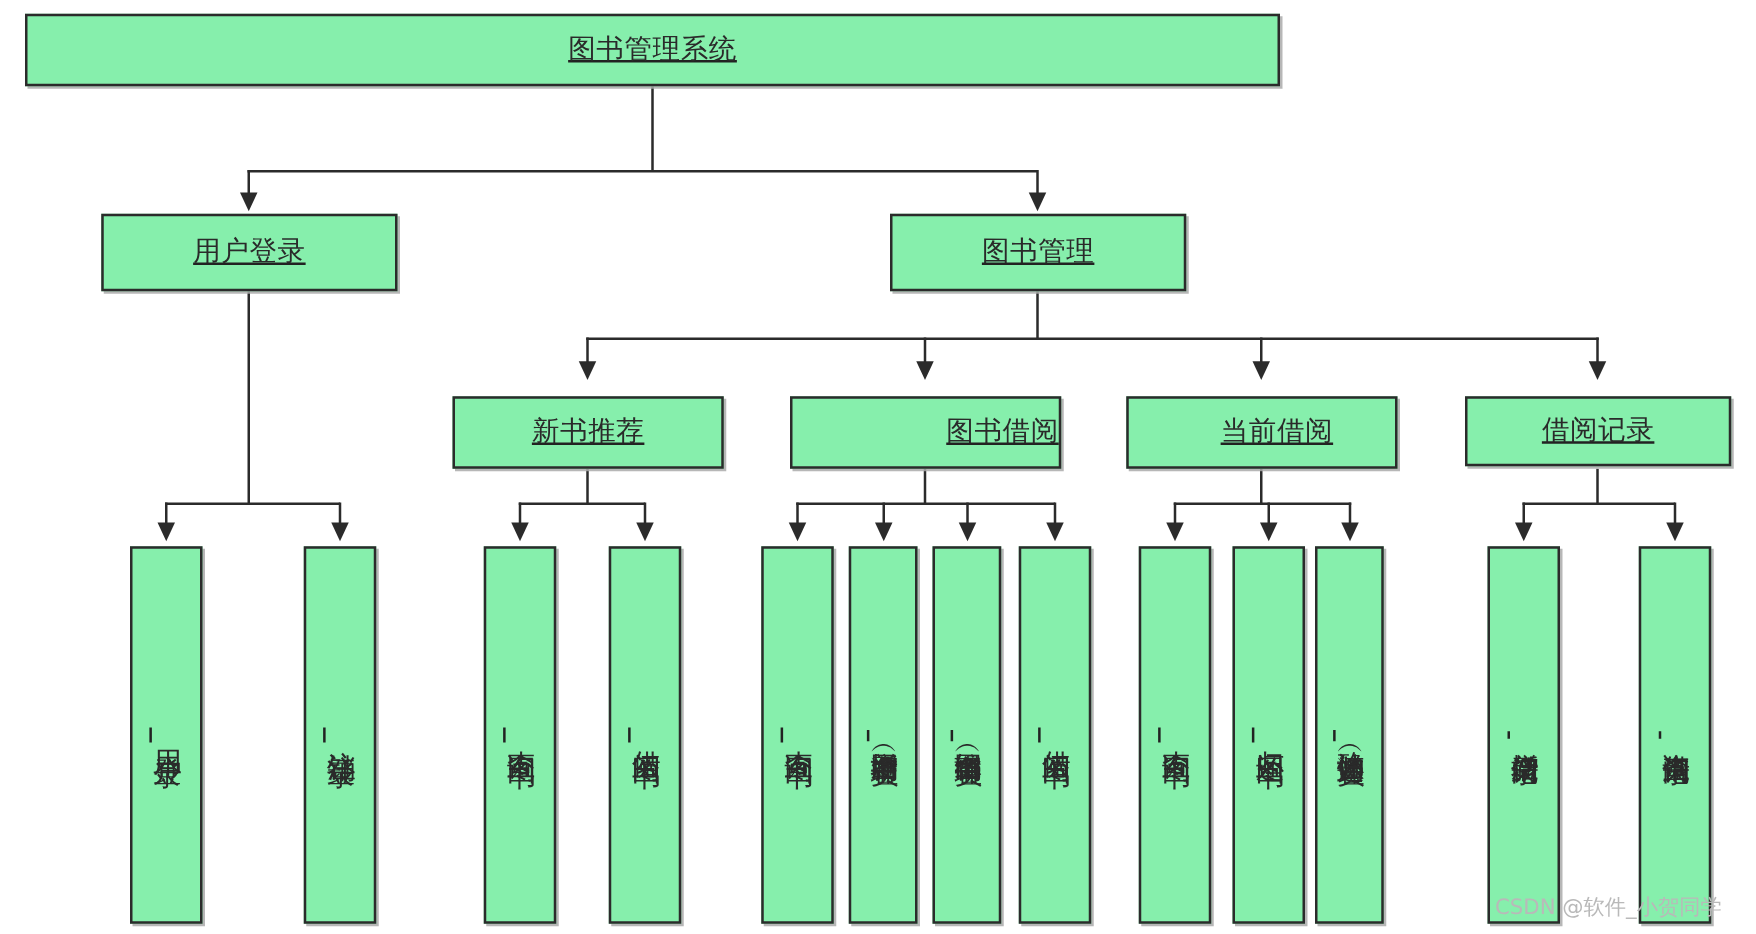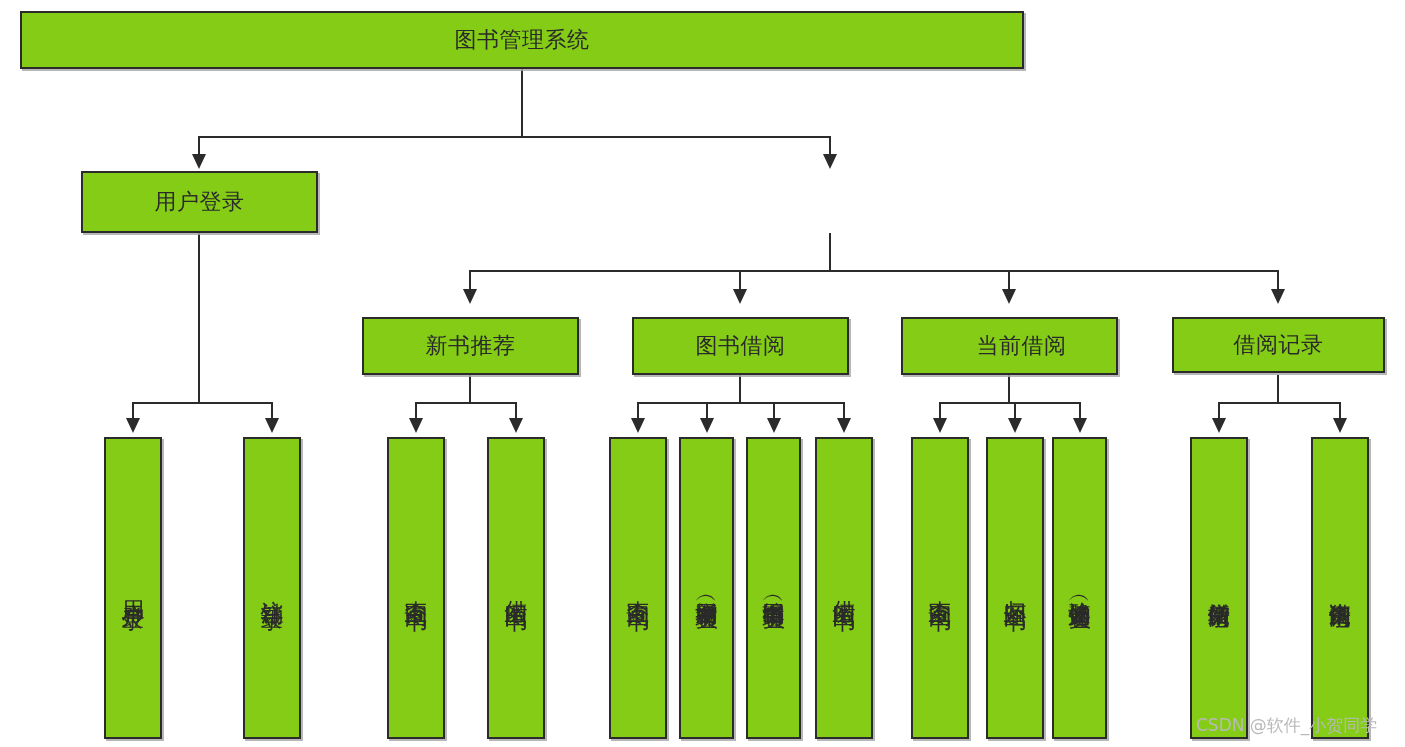--- a/index.html
+++ b/index.html
@@ -13,27 +13,28 @@
   #canvas {
     position: relative;
     width: 1405px;
     height: 747px;
     background: #ffffff;
     overflow: hidden;
   }
   .node {
     position: absolute;
     box-sizing: border-box;
-    background: #84cc16;
+    background: #86efac;
     border: 2px solid #2b2b2b;
     box-shadow: 2px 2px 0 0 rgba(170,170,170,0.85);
     display: flex;
     align-items: center;
     justify-content: center;
     color: #222222;
+    text-decoration: underline;
   }
   .node .lbl {
     display: block;
     text-align: center;
     line-height: 1.18;
     letter-spacing: 0.5px;
     color: #2a2a2a;
   }
   .node.horiz .lbl {
     font-size: 22px;
@@ -144,25 +145,28 @@
     <div class="arrow" style="left:1333px; top:418px;"></div>
   </div>
 
   <div class="node horiz" style="left:20px; top:11px; width:1004px; height:58px;">
     <span class="lbl">图书管理系统</span>
   </div>
 
   <div class="node horiz" style="left:81px; top:171px; width:237px; height:62px;">
     <span class="lbl">用户登录</span>
   </div>
+  <div class="node horiz" style="left:712px; top:171px; width:237px; height:62px;">
+    <span class="lbl">图书管理</span>
+  </div>
 
   <div class="node horiz" style="left:362px; top:317px; width:217px; height:58px;">
     <span class="lbl">新书推荐</span>
   </div>
-  <div class="node horiz" style="left:632px; top:317px; width:217px; height:58px;">
+  <div class="node horiz" style="left:632px; top:317px; width:217px; height:58px;justify-content:flex-end;">
     <span class="lbl">图书借阅</span>
   </div>
   <div class="node horiz" style="left:901px; top:317px; width:217px; height:58px;padding-left:24px;">
     <span class="lbl">当前借阅</span>
   </div>
   <div class="node horiz" style="left:1172px; top:317px; width:213px; height:56px;">
     <span class="lbl">借阅记录</span>
   </div>
 
   <div class="node vert" style="left:104px; top:437px; width:58px; height:302px;">

